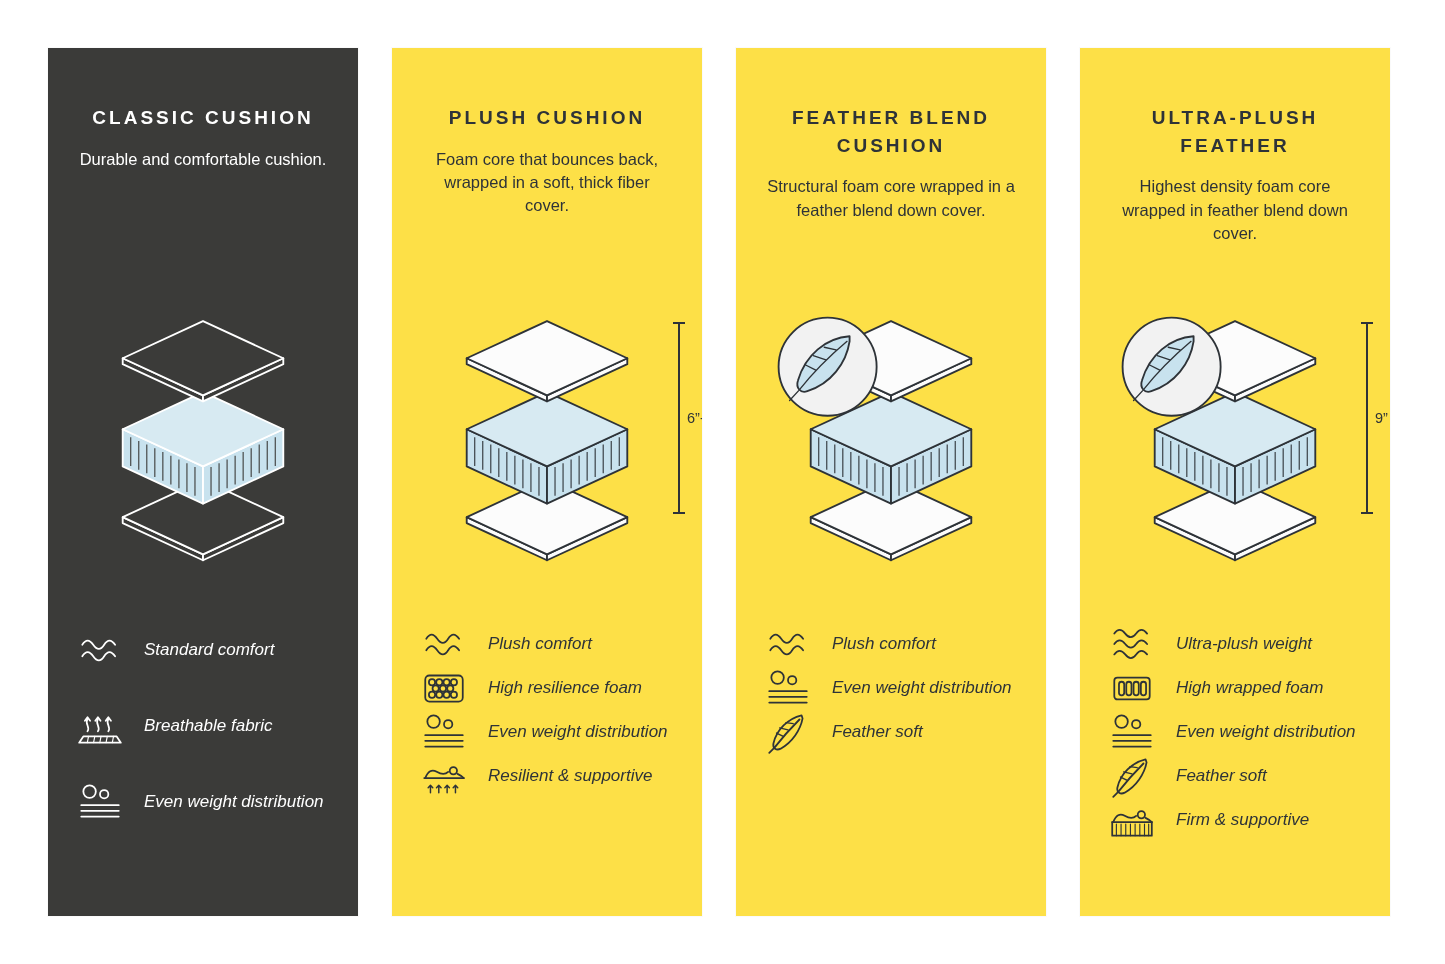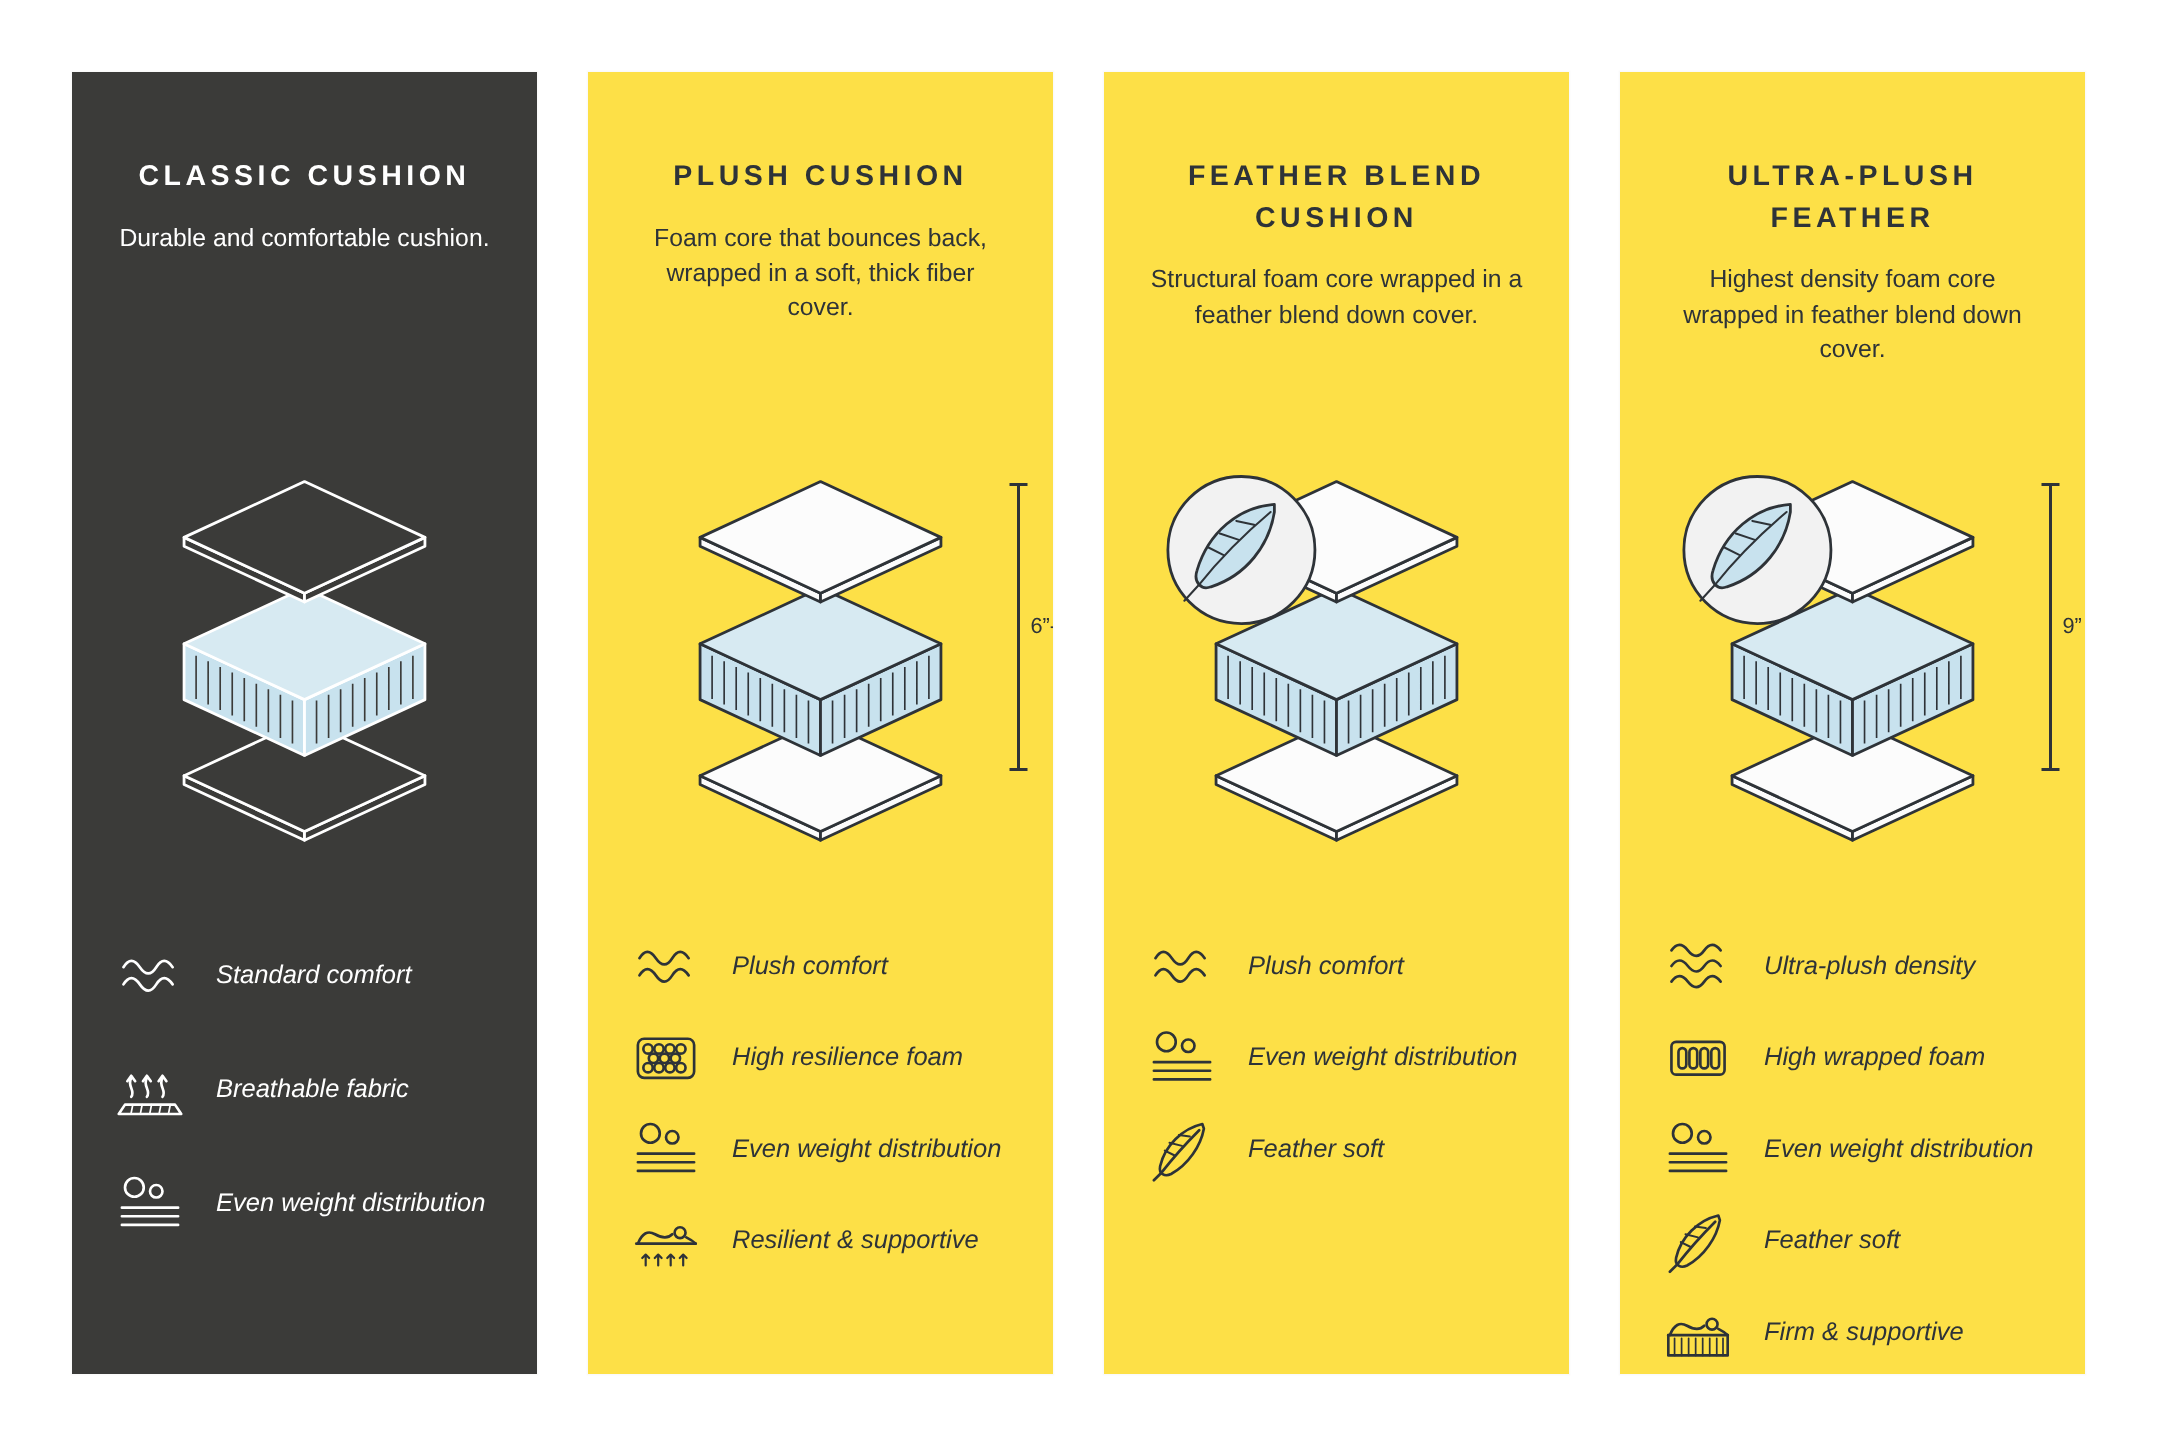--- a/index.html
+++ b/index.html
@@ -75,21 +75,20 @@
     top:50%;
     transform:translateY(-50%);
     font-size:14.5px;
     white-space:nowrap;
     color:#2e3338;
   }
   .features{
     margin-top:28px;
     display:flex;
     flex-direction:column;
-    gap:17px;
   }
   .panel.dark .features{gap:32px;margin-top:34px;}
   .feature{
     display:flex;
     align-items:center;
     gap:16px;
     font-style:italic;
   }
   .ficon{
     flex:0 0 56px;
@@ -346,21 +345,21 @@
       <div class="feature">
         <span class="ficon">
             <svg width="50" height="44" viewBox="0 0 48 42" aria-hidden="true">
               <g fill="none" stroke="currentColor" stroke-width="1.7" stroke-linecap="round" stroke-linejoin="round">
                 <path d="M7 11 q5 -7 10.5 0 t10.5 0 t10.5 0"></path>
                 <path d="M7 21 q5 -7 10.5 0 t10.5 0 t10.5 0"></path>
                 <path d="M7 31 q5 -7 10.5 0 t10.5 0 t10.5 0"></path>
               </g>
             </svg>
           </span>
-        <span class="flabel">Ultra-plush density</span>
+        <span class="flabel">Ultra-plush weight</span>
       </div>
       <div class="feature">
         <span class="ficon">
             <svg width="50" height="44" viewBox="0 0 48 42" aria-hidden="true">
               <g fill="none" stroke="currentColor" stroke-width="1.7" stroke-linecap="round" stroke-linejoin="round">
                 <rect x="7" y="11" width="34" height="21" rx="3"></rect>
                 <rect x="11.5" y="15" width="5" height="13" rx="2.5"></rect>
                 <rect x="18.5" y="15" width="5" height="13" rx="2.5"></rect>
                 <rect x="25.5" y="15" width="5" height="13" rx="2.5"></rect>
                 <rect x="32.5" y="15" width="5" height="13" rx="2.5"></rect>

